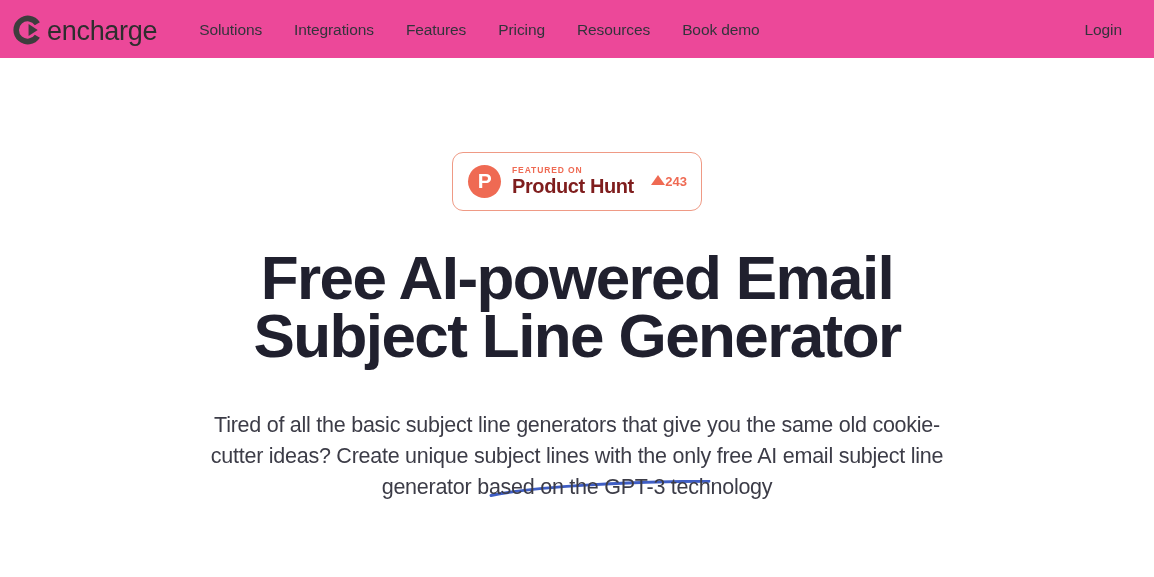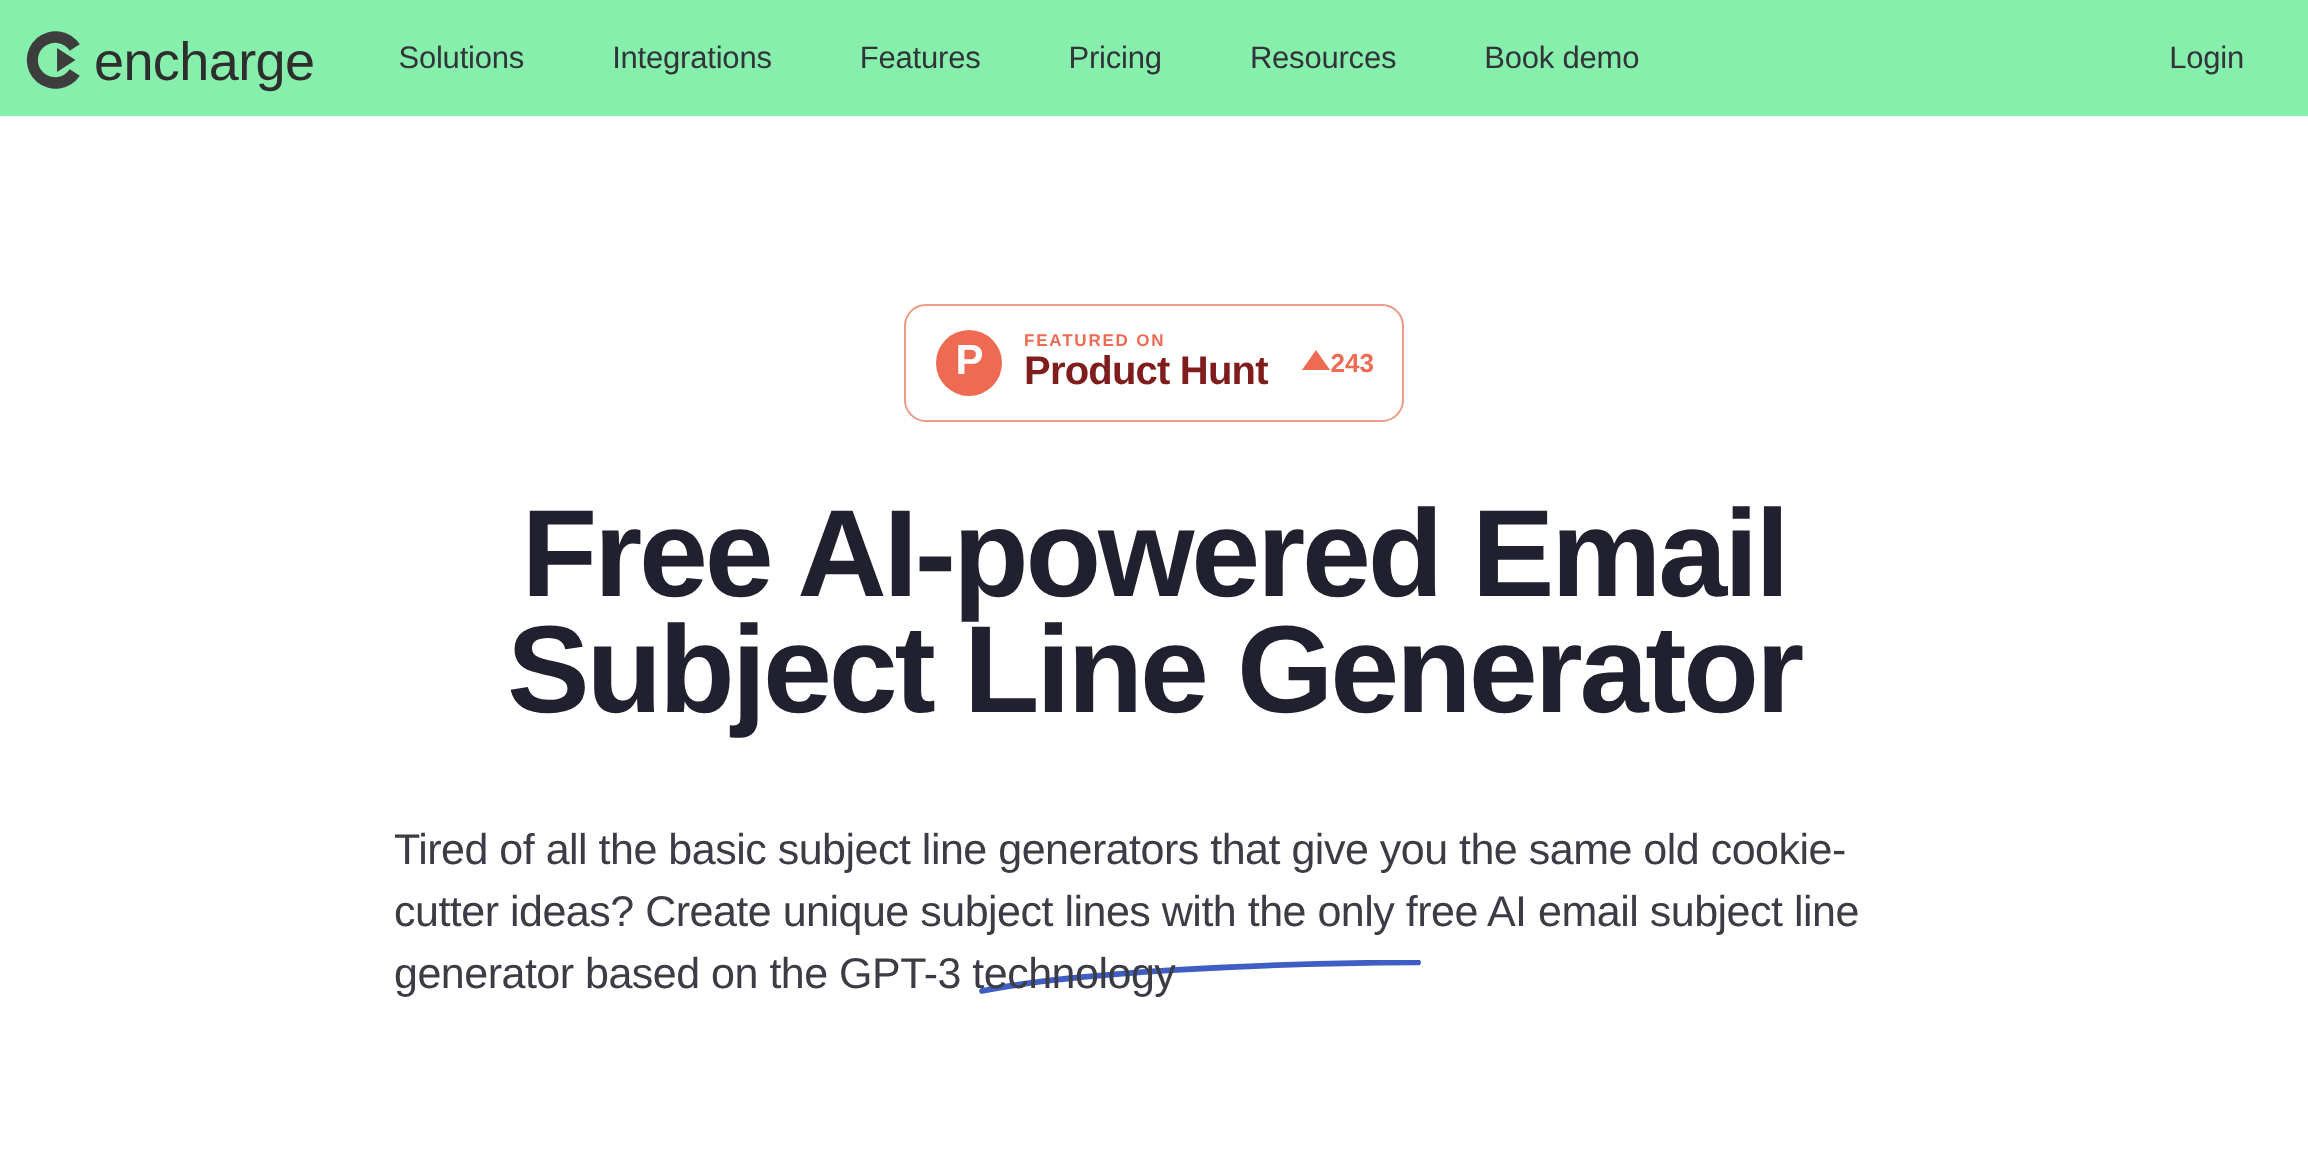--- a/index.html
+++ b/index.html
@@ -16,21 +16,21 @@
     -webkit-font-smoothing: antialiased;
     color: #2b2b38;
   }
 
   
   .site-header {
     height: 58px;
     display: flex;
     align-items: center;
     padding: 2px 30px 0 10px;
-    background: #86efac;
+    background: #ec4899;
   }
 
   .brand {
     display: flex;
     align-items: center;
     gap: 1px;
     text-decoration: none;
     margin-right: 26px;
   }
 
@@ -47,21 +47,21 @@
     color: #2e2e2e;
     font-weight: 400;
     line-height: 1;
     position: relative;
     top: 1px;
   }
 
   .main-nav {
     display: flex;
     align-items: center;
-    gap: 12px;
+    gap: 0;
   }
 
   .nav-link {
     font-size: 15.5px;
     color: #33333b;
     text-decoration: none;
     padding: 6px 16px;
     white-space: nowrap;
     letter-spacing: -0.1px;
   }
@@ -172,21 +172,21 @@
   .hero-sub-wrap {
     margin-top: 45px;
     position: relative;
     width: 760px;
   }
 
   .hero-sub {
     font-size: 21.5px;
     line-height: 31px;
     color: #3c3c47;
-    text-align: left;
+    text-align: center;
     letter-spacing: -0.25px;
     font-weight: 400;
     position: relative;
     z-index: 2;
   }
 
   .underline-swoosh {
     position: absolute;
     left: 292px;
     top: 70px;

